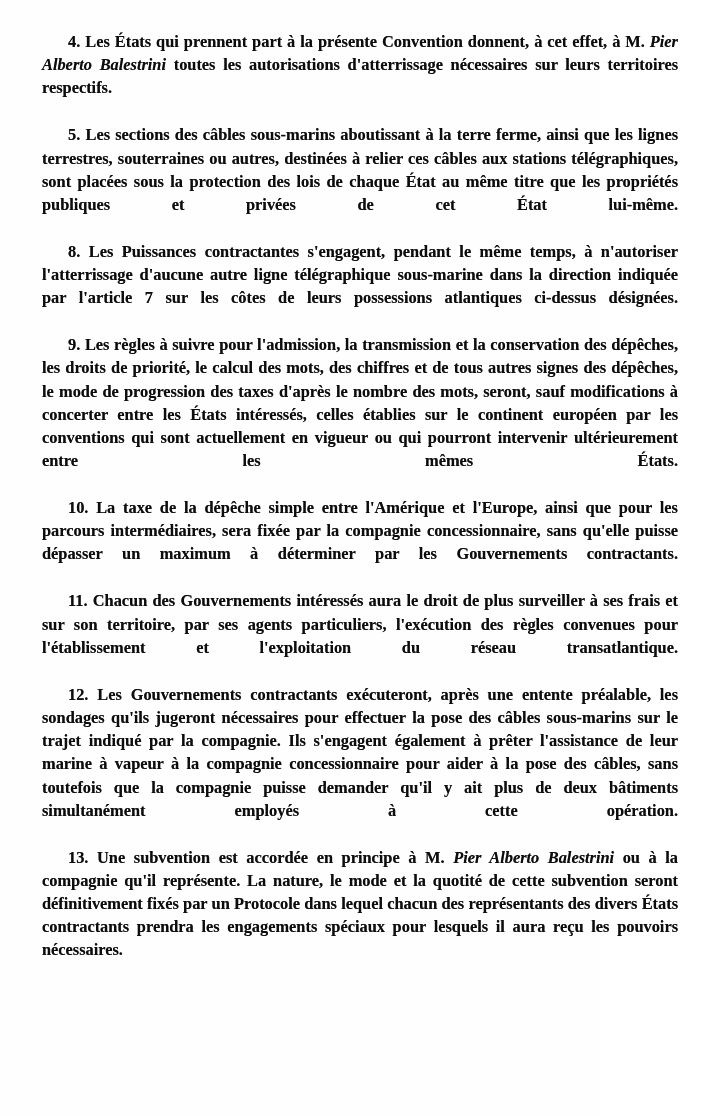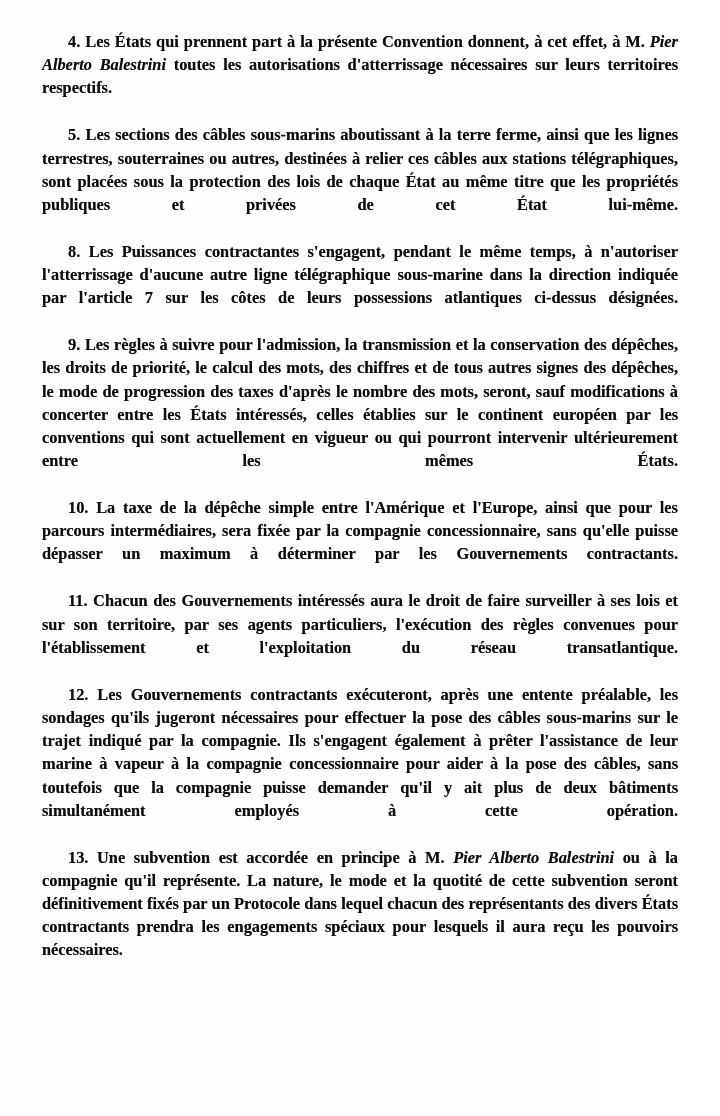--- a/index.html
+++ b/index.html
@@ -70,17 +70,17 @@
 </head>
 <body style="color: rgb(13, 13, 13);">
 
 <div class="page" style="background: rgb(254, 254, 254);">
   <div class="page-body">
       <p class="clause"><span class="num">4.</span> <span>Les États qui prennent part à la présente Convention donnent, à cet effet, à M. </span><span class="name">Pier Alberto Balestrini</span><span> toutes les autorisations d'atterrissage nécessaires sur leurs territoires respectifs.</span></p>
       <p class="clause"><span class="num">5.</span> <span>Les sections des câbles sous-marins aboutissant à la terre ferme, ainsi que les lignes terrestres, souterraines ou autres, destinées à relier ces câbles aux stations télégraphiques, sont placées sous la protection des lois de chaque État au même titre que les propriétés publiques et privées de cet État lui-même.</span></p>
       <p class="clause"><span class="num">8.</span> <span>Les Puissances contractantes s'engagent, pendant le même temps, à n'autoriser l'atterrissage d'aucune autre ligne télégraphique sous-marine dans la direction indiquée par l'article 7 sur les côtes de leurs possessions atlantiques ci-dessus désignées.</span></p>
       <p class="clause"><span class="num">9.</span> <span>Les règles à suivre pour l'admission, la transmission et la conservation des dépêches, les droits de priorité, le calcul des mots, des chiffres et de tous autres signes des dépêches, le mode de progression des taxes d'après le nombre des mots, seront, sauf modifications à concerter entre les États intéressés, celles établies sur le continent européen par les conventions qui sont actuellement en vigueur ou qui pourront intervenir ultérieurement entre les mêmes États.</span></p>
       <p class="clause"><span class="num">10.</span> <span>La taxe de la dépêche simple entre l'Amérique et l'Europe, ainsi que pour les parcours intermédiaires, sera fixée par la compagnie concessionnaire, sans qu'elle puisse dépasser un maximum à déterminer par les Gouvernements contractants.</span></p>
-      <p class="clause"><span class="num">11.</span> <span>Chacun des Gouvernements intéressés aura le droit de faire surveiller à ses lois et sur son territoire, par ses agents particuliers, l'exécution des règles convenues pour l'établissement et l'exploitation du réseau transatlantique.</span></p>
+      <p class="clause"><span class="num">11.</span> <span>Chacun des Gouvernements intéressés aura le droit de plus surveiller à ses frais et sur son territoire, par ses agents particuliers, l'exécution des règles convenues pour l'établissement et l'exploitation du réseau transatlantique.</span></p>
       <p class="clause"><span class="num">12.</span> <span>Les Gouvernements contractants exécuteront, après une entente préalable, les sondages qu'ils jugeront nécessaires pour effectuer la pose des câbles sous-marins sur le trajet indiqué par la compagnie. Ils s'engagent également à prêter l'assistance de leur marine à vapeur à la compagnie concessionnaire pour aider à la pose des câbles, sans toutefois que la compagnie puisse demander qu'il y ait plus de deux bâtiments simultanément employés à cette opération.</span></p>
       <p class="clause"><span class="num">13.</span> <span>Une subvention est accordée en principe à M. </span><span class="name">Pier Alberto Balestrini</span><span> ou à la compagnie qu'il représente. La nature, le mode et la quotité de cette subvention seront définitivement fixés par un Protocole dans lequel chacun des représentants des divers États contractants prendra les engagements spéciaux pour lesquels il aura reçu les pouvoirs nécessaires.</span></p>
     </div>
 </div>
 
 </body></html>

